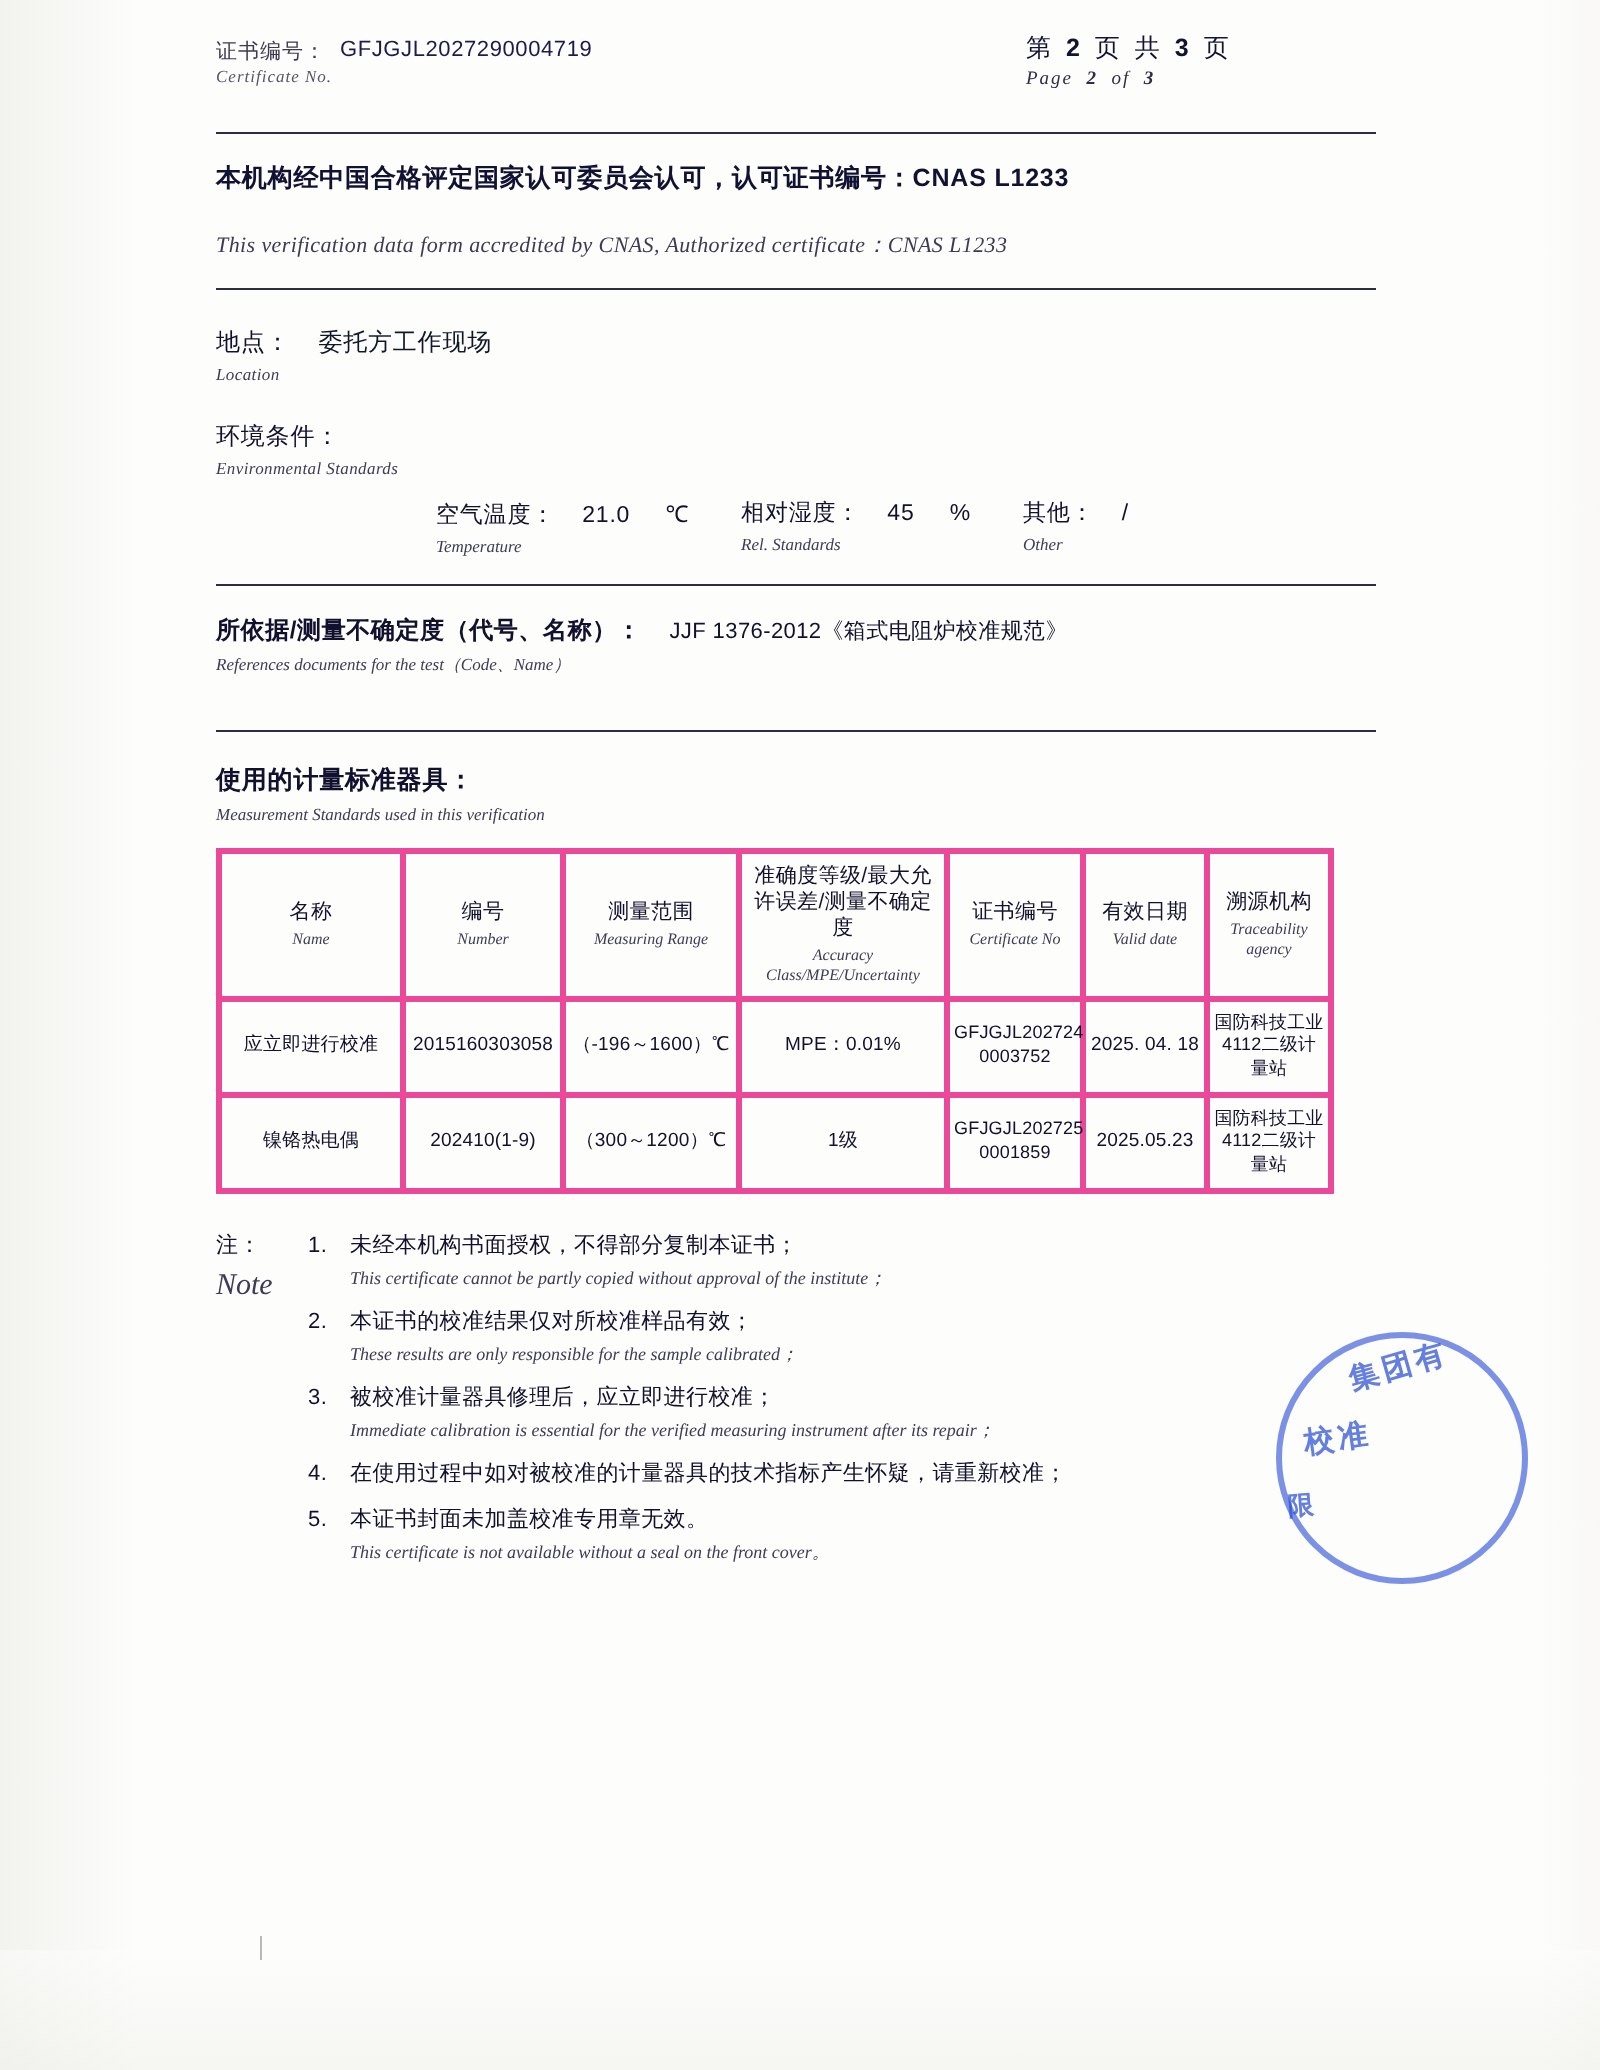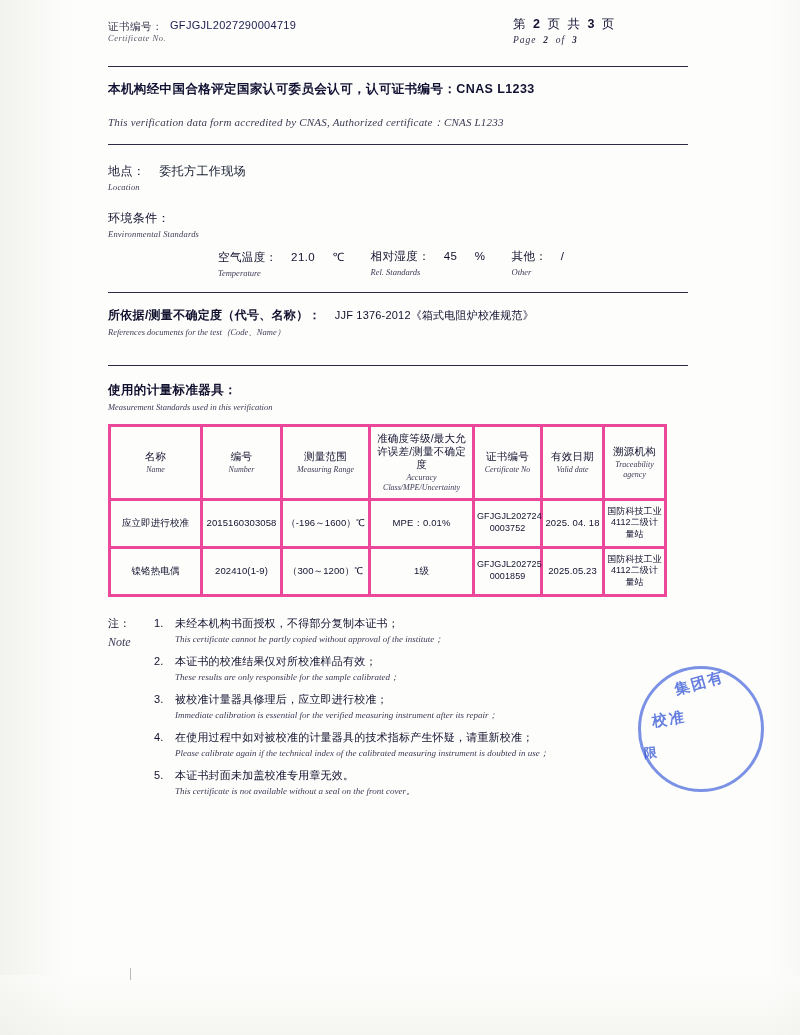--- a/index.html
+++ b/index.html
@@ -276,21 +276,21 @@
     align-items: flex-start;
   }
   .note-head .cn {
     font-size: 11px;
     color: #11112f;
     letter-spacing: .2px;
   }
   .note-head .en {
     font-family: "Liberation Serif", serif;
     font-style: italic;
-    font-size: 12px;
+    font-size: 15px;
     color: #3c3c58;
     display: block;
     margin-top: 4px;
   }
   .note-label { width: 46px; flex: 0 0 46px; }
   .note-items { flex: 1; }
   .note-item { margin-bottom: 5px; }
   .note-item .cn {
     font-size: 11px;
     color: #11112f;
@@ -527,21 +527,20 @@
           <div class="note-item">
             <span class="cn"><span class="idx">2.</span><span>本证书的校准结果仅对所校准样品有效；</span></span>
             <span class="en">These results are only responsible for the sample calibrated；</span>
           </div>
           <div class="note-item">
             <span class="cn"><span class="idx">3.</span><span>被校准计量器具修理后，应立即进行校准；</span></span>
             <span class="en">Immediate calibration is essential for the verified measuring instrument after its repair；</span>
           </div>
           <div class="note-item">
             <span class="cn"><span class="idx">4.</span><span>在使用过程中如对被校准的计量器具的技术指标产生怀疑，请重新校准；</span></span>
-            <span class="en">Please calibrate again if the technical index of the calibrated measuring instrument is doubted in use；</span>
           </div>
           <div class="note-item">
             <span class="cn"><span class="idx">5.</span><span>本证书封面未加盖校准专用章无效。</span></span>
             <span class="en">This certificate is not available without a seal on the front cover。</span>
           </div>
         </div>
       </div>
     </div>
 
   </div>

